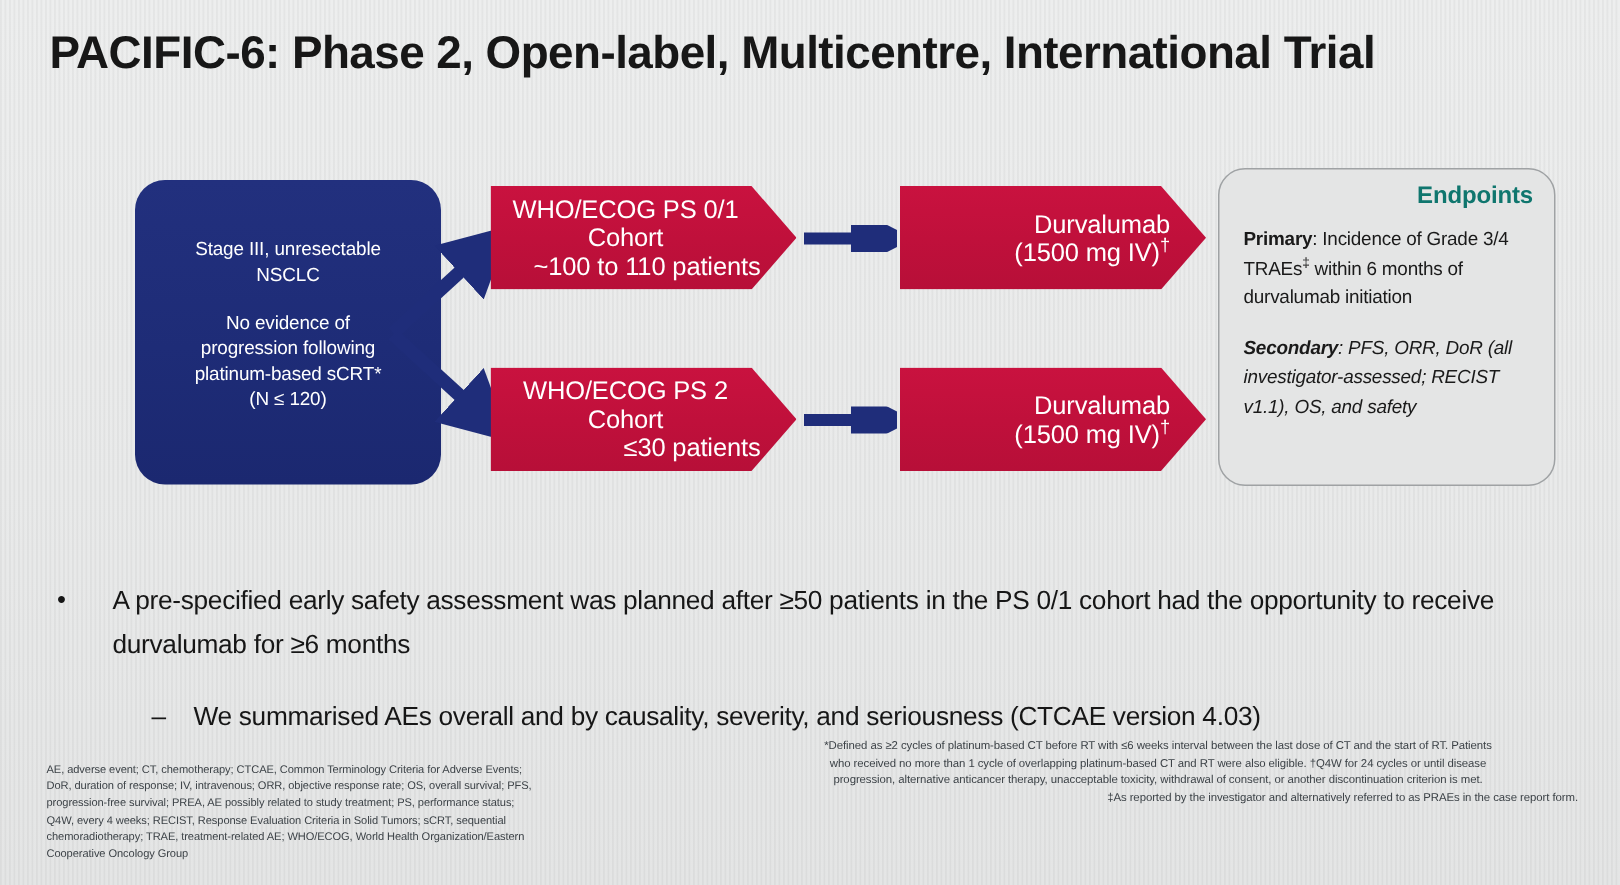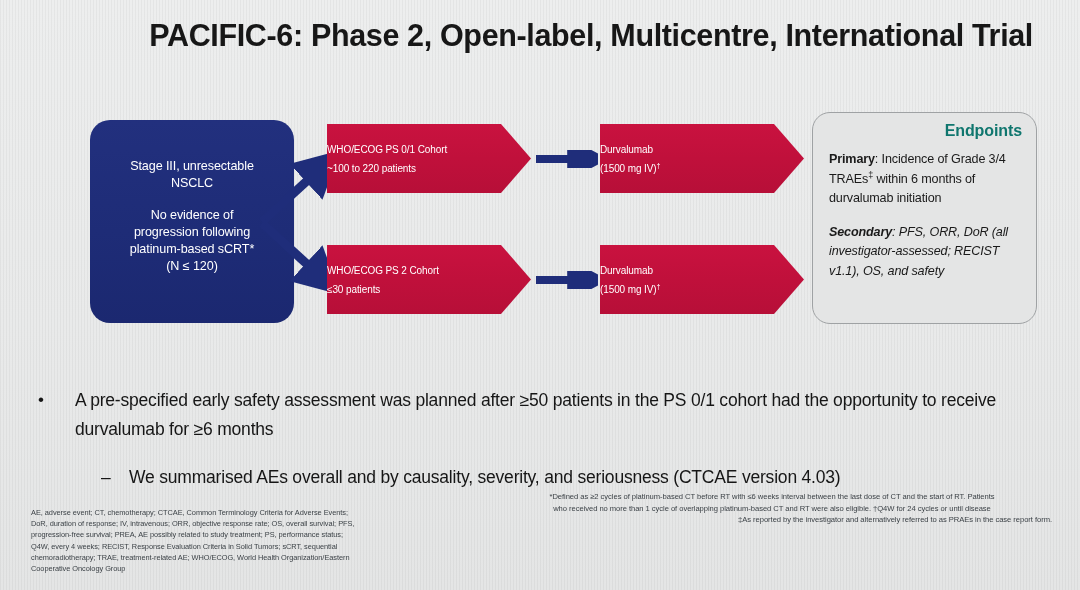--- a/index.html
+++ b/index.html
@@ -23,21 +23,20 @@
   
   #title {
     position: absolute;
     left: 33px; top: 18px;
     width: 1000px;
     font-size: 30.5px;
     font-weight: bold;
     letter-spacing: -0.35px;
     color: #171717;
     white-space: nowrap;
-    text-align: right;
   }
 
   
   #navy-box {
     position: absolute;
     left: 90px; top: 120px;
     width: 204px; height: 203px;
     background: linear-gradient(180deg,#22307e 0%, #1e2c77 55%, #1b2870 100%);
     border-radius: 20px;
     color: #ffffff;
@@ -53,23 +52,23 @@
   .branch-arrow { position: absolute; }
 
   
   .chev {
     position: absolute;
     background: linear-gradient(180deg,#c9123f 0%, #c0103b 50%, #b70f38 100%);
     color: #ffffff;
     display: flex;
     flex-direction: column;
     justify-content: center;
-    align-items: flex-start;
+    align-items: flex-end;
     text-align: center;
-    font-size: 10px;
+    font-size: 17px;
     line-height: 19px;
     letter-spacing: -0.1px;
     clip-path: polygon(0 0, calc(100% - 30px) 0, 100% 50%, calc(100% - 30px) 100%, 0 100%);
     padding-right: 24px;
   }
   #chev-cohort-1 { left: 327px; top: 124px; width: 204px; height: 69px; }
   #chev-drug-1   { left: 600px; top: 124px; width: 204px; height: 69px; }
   #chev-cohort-2 { left: 327px; top: 245px; width: 204px; height: 69px; }
   #chev-drug-2   { left: 600px; top: 245px; width: 204px; height: 69px; }
 
@@ -165,21 +164,21 @@
       <marker id="navyhead" markerWidth="5.4" markerHeight="5.4" refX="2.1" refY="2.7" orient="auto">
         <path d="M0,0 L5.2,2.7 L0,5.4 z" fill="#1f2d7a"></path>
       </marker>
     </defs>
     <path d="M4,77 L62,24" stroke="#1f2d7a" stroke-width="9" fill="none" marker-end="url(#navyhead)"></path>
     <path d="M4,78 L62,131" stroke="#1f2d7a" stroke-width="9" fill="none" marker-end="url(#navyhead)"></path>
   </svg>
 
   <div class="chev" id="chev-cohort-1">
     <div>WHO/ECOG PS 0/1 Cohort</div>
-    <div>~100 to 220 patients</div>
+    <div>~100 to 110 patients</div>
   </div>
 
   <svg class="connector" style="left:536px; top:150px;" width="62" height="18" viewBox="0 0 62 18">
     <path d="M0,9 L48,9" stroke="#1f2d7a" stroke-width="8" fill="none" marker-end="url(#navyhead)"></path>
   </svg>
 
   <div class="chev" id="chev-drug-1">
     <div>Durvalumab</div>
     <div>
       <span>(1500 mg IV)</span><sup>†</sup>
@@ -215,17 +214,18 @@
   <div id="bullets">
     <div class="bullet-1">A pre-specified early safety assessment was planned after ≥50 patients in the PS 0/1 cohort had the opportunity to receive durvalumab for ≥6 months</div>
     <div class="bullet-2">We summarised AEs overall and by causality, severity, and seriousness (CTCAE version 4.03)</div>
   </div>
 
   <div id="abbrev">AE, adverse event; CT, chemotherapy; CTCAE, Common Terminology Criteria for Adverse Events; DoR, duration of response; IV, intravenous; ORR, objective response rate; OS, overall survival; PFS, progression-free survival; PREA, AE possibly related to study treatment; PS, performance status; Q4W, every 4 weeks; RECIST, Response Evaluation Criteria in Solid Tumors; sCRT, sequential chemoradiotherapy; TRAE, treatment-related AE; WHO/ECOG, World Health Organization/Eastern Cooperative Oncology Group</div>
 
   <div id="footnote-right">
     <div>*Defined as ≥2 cycles of platinum-based CT before RT with ≤6 weeks interval between the last dose of CT and the start of RT. Patients</div>
     <div>who received no more than 1 cycle of overlapping platinum-based CT and RT were also eligible. †Q4W for 24 cycles or until disease</div>
+    <div>progression, alternative anticancer therapy, unacceptable toxicity, withdrawal of consent, or another discontinuation criterion is met.</div>
     <div class="ln-right">‡As reported by the investigator and alternatively referred to as PRAEs in the case report form.</div>
   </div>
 
 
 </div>
 
 </body></html>

